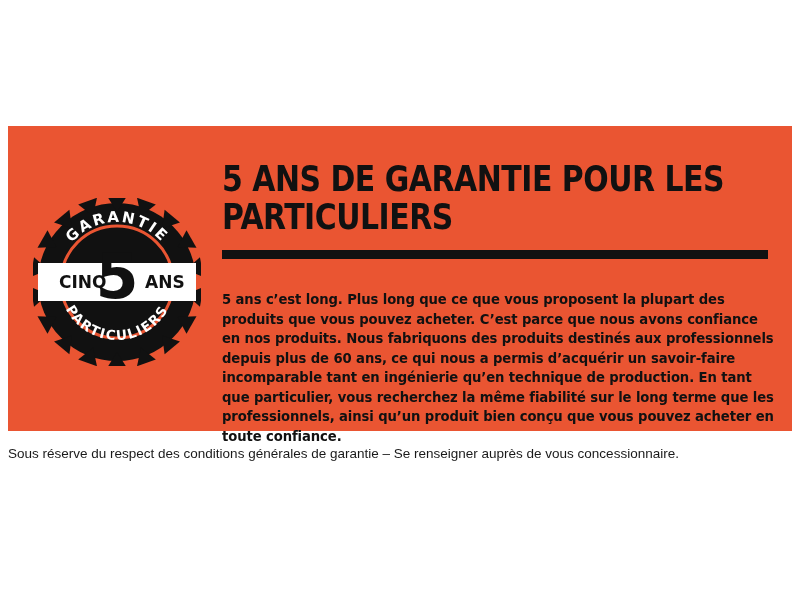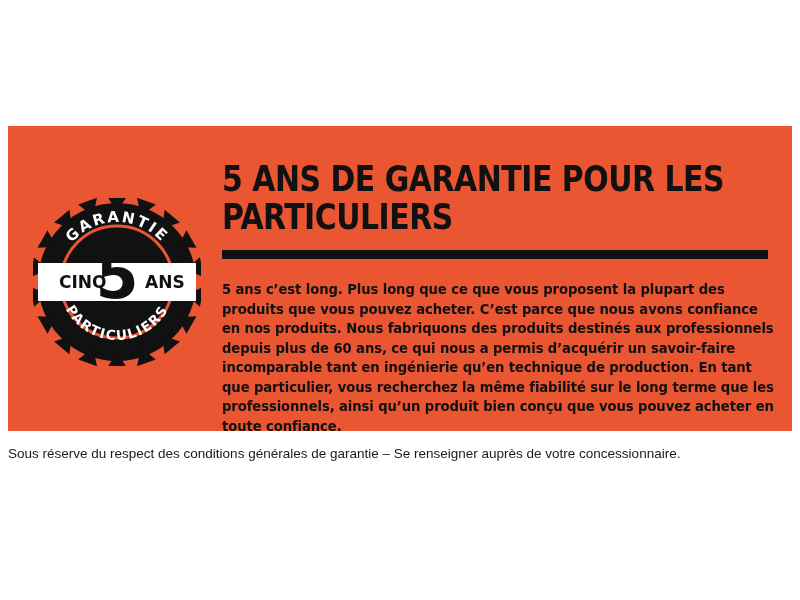--- a/index.html
+++ b/index.html
@@ -68,21 +68,21 @@
   }
 
   .rule {
     margin-top: 14px;
     width: 546px;
     height: 9px;
     background: #111111;
   }
 
   .body-text {
-    margin-top: 21px;
+    margin-top: 31px;
     width: 552px;
     color: #111111;
     font-family: "DejaVu Sans", sans-serif;
     font-weight: bold;
     font-size: 13.2px;
     line-height: 19.5px;
     letter-spacing: -0.1px;
   }
 
   
@@ -194,15 +194,15 @@
     </div>
 
     <div class="content">
       <h1 class="headline">5 ANS DE GARANTIE POUR LES PARTICULIERS</h1>
       <div class="rule"></div>
       <p class="body-text">5 ans c’est long. Plus long que ce que vous proposent la plupart des produits que vous pouvez acheter. C’est parce que nous avons confiance en nos produits. Nous fabriquons des produits destinés aux professionnels depuis plus de 60 ans, ce qui nous a permis d’acquérir un savoir-faire incomparable tant en ingénierie qu’en technique de production. En tant que particulier, vous recherchez la même fiabilité sur le long terme que les professionnels, ainsi qu’un produit bien conçu que vous pouvez acheter en toute confiance.</p>
     </div>
 
   </div>
 
-  <div class="footnote">Sous réserve du respect des conditions générales de garantie – Se renseigner auprès de votre concessionnaire.</div>
+  <div class="footnote">Sous réserve du respect des conditions générales de garantie – Se renseigner auprès de vous concessionnaire.</div>
 
 </div>
 
 </body></html>

